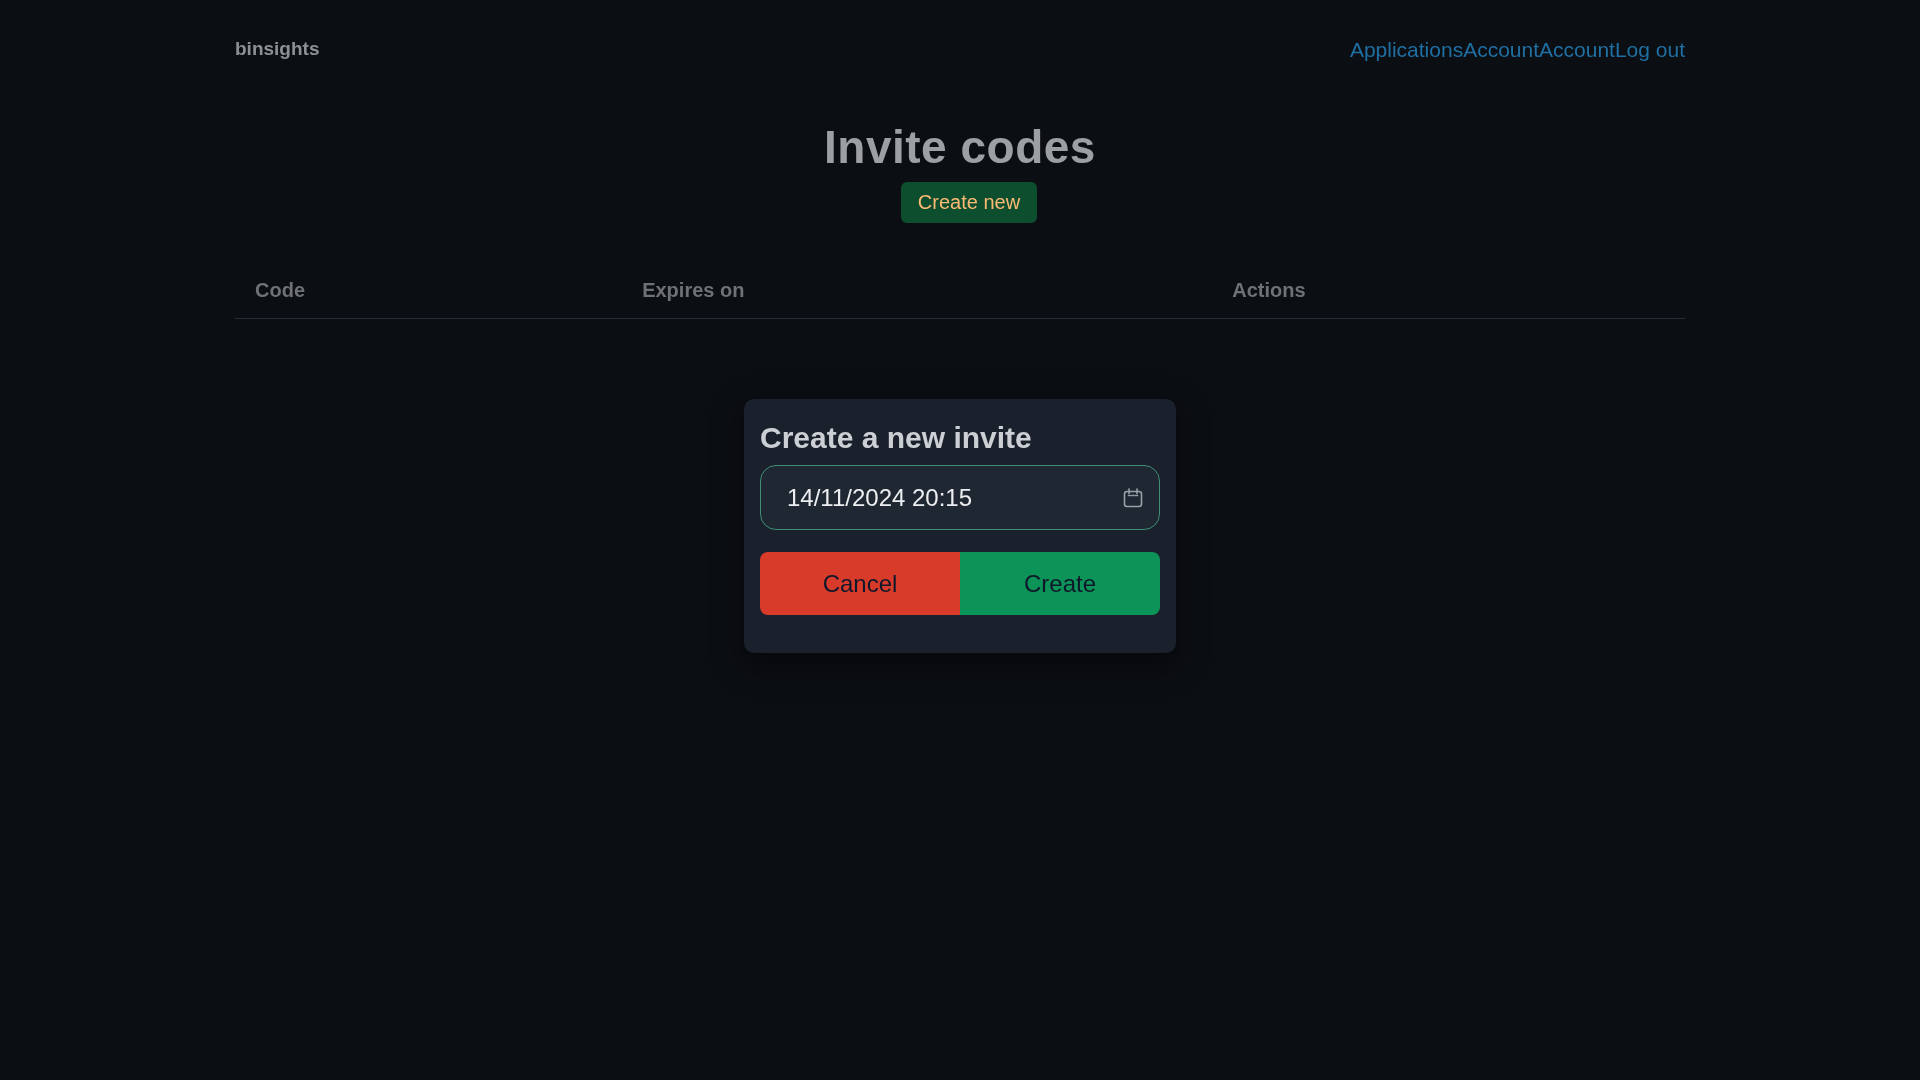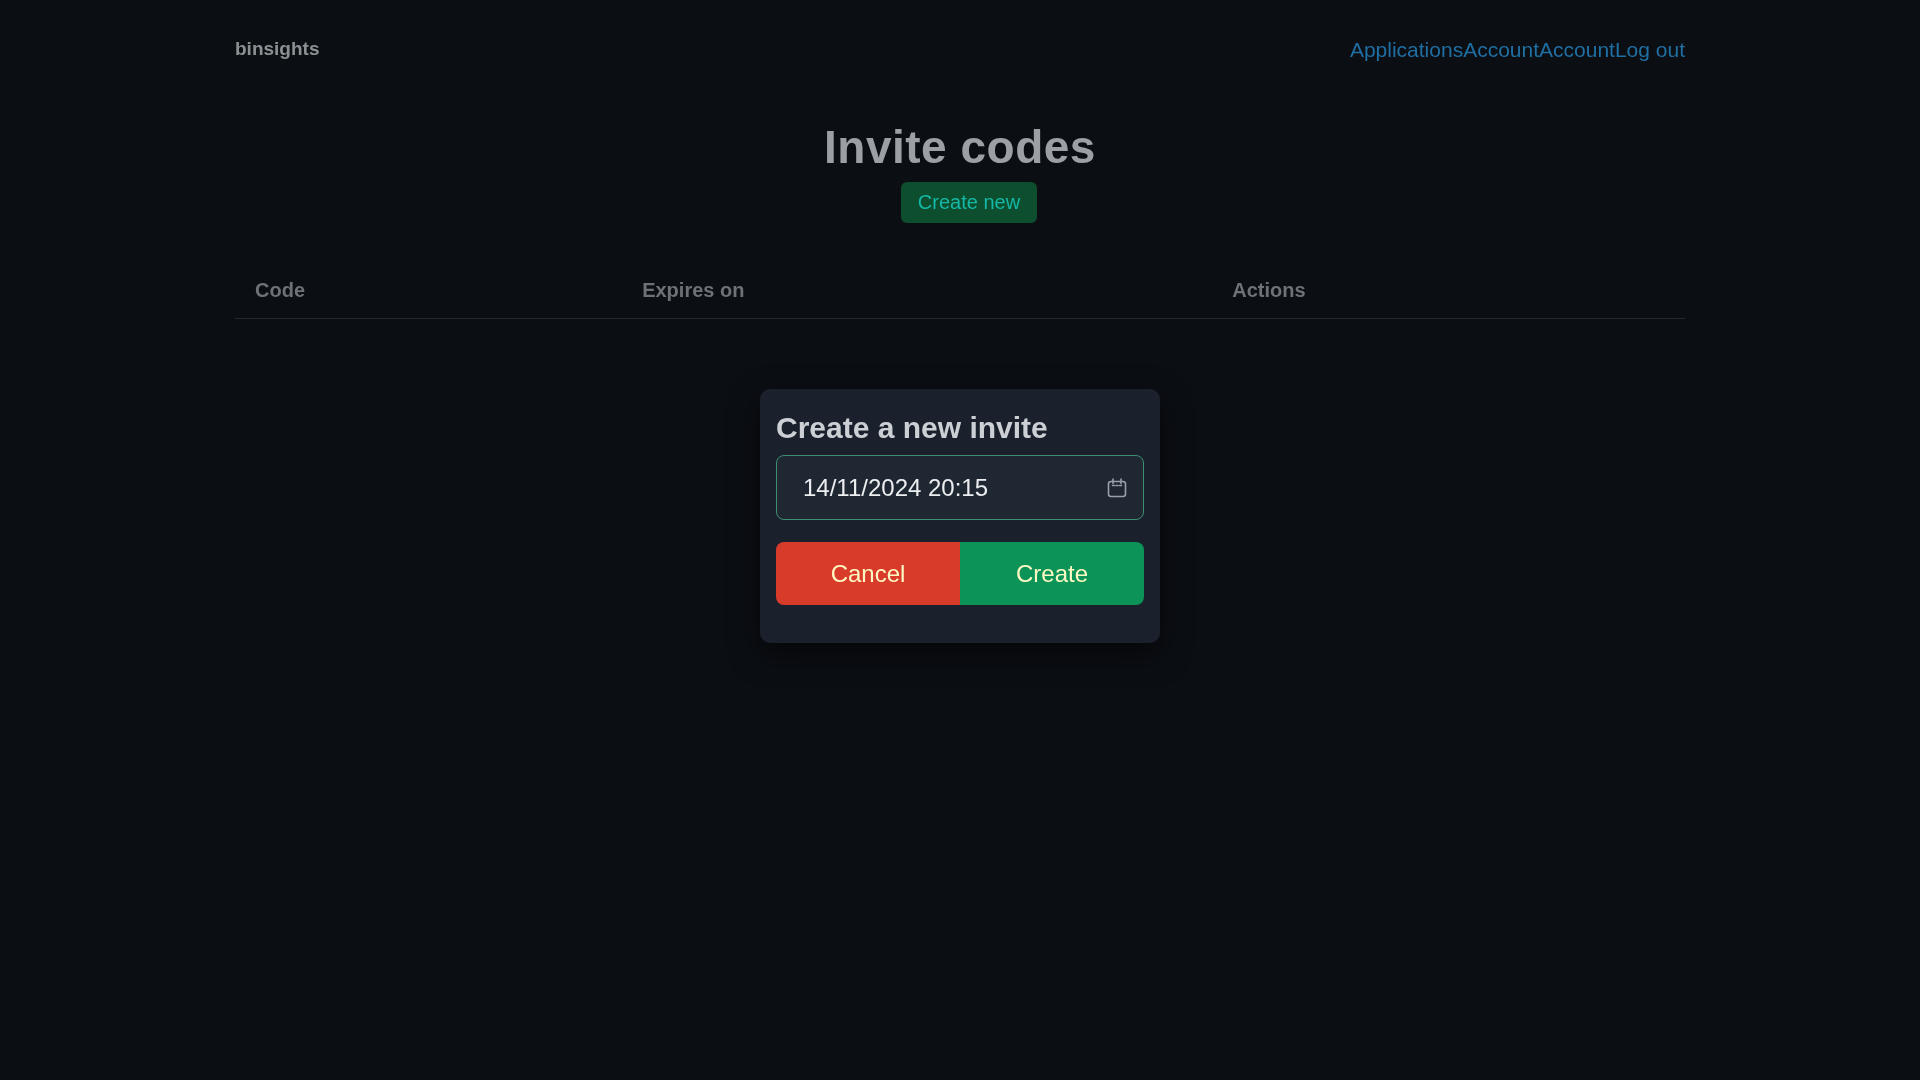--- a/index.html
+++ b/index.html
@@ -18,64 +18,64 @@
   }
   .brand { font-size: 19px; font-weight: bold; color: #8d9093; cursor: default; }
   .nav-links { display: flex; }
   .nav-link { font-size: 21px; color: #1f6fa3; text-decoration: none; cursor: pointer; }
 
   
   .title-row { display: flex; align-items: center; margin-top: 58px; flex-direction: column; }
   .page-title { font-size: 46px; font-weight: bold; color: #9c9fa3; letter-spacing: 0.5px; }
   .create-new-btn {
     margin-left: 18px; margin-top: 8px;
-    background: #0d4e2e; color: #14b8a6;
+    background: #0d4e2e; color: #fdba74;
     border: none; border-radius: 6px;
     font-size: 20px; font-family: inherit;
     padding: 9px 17px; cursor: pointer;
   }
 
   
   .invites-table { width: 100%; margin-top: 46px; border-collapse: collapse; }
   .invites-table th {
     text-align: left; font-size: 20px; font-weight: 600; color: #6e7175;
     padding: 10px 20px 16px 20px;
     border-bottom: 1px solid #262b31;
   }
   .col-code { width: 26.7%; }
   .col-expires { width: 40.7%; }
   .col-actions { width: 32.6%; }
 
   
   .modal {
-    position: fixed; top: 389px; left: 50%; transform: translateX(-50%);
-    width: 400px;
+    position: fixed; top: 399px; left: 50%; transform: translateX(-50%);
+    width: 432px;
     background: #1a212c; border-radius: 10px;
     padding: 16px 16px 38px 16px;
     box-shadow: 0 10px 30px rgba(0,0,0,0.55);
   }
   .modal-title { font-size: 30px; font-weight: bold; color: #ccd0d4; margin-top: 6px; }
   .field-label { font-size: 20px; color: #b8bcc0; margin-top: 28px; }
   .input-wrap { position: relative; margin-top: 10px; }
   .date-input {
     width: 100%; height: 65px;
     background: #1f2733;
-    border: 1px solid #3e8e74; border-radius: 8px;
+    border: 1px solid #3e8e74; border-radius: 16px;
     color: #eceef0; font-size: 24px; font-family: inherit;
     padding: 0 52px 0 26px;
     outline: none;
   }
   .calendar-icon {
     position: absolute; right: 16px; top: 50%; transform: translateY(-50%);
     width: 22px; height: 22px; cursor: pointer; display: block;
   }
   .btn-row { display: flex; margin-top: 22px; }
   .btn {
     flex: 1; height: 63px;
-    border: none; color: #fef9c3;
+    border: none; color: #0f172a;
     font-size: 24px; font-family: inherit;
     cursor: pointer;
   }
   .btn-cancel { background: #d93b2b; border-radius: 8px 0 0 8px; }
   .btn-create { background: #0c9358; border-radius: 0 8px 8px 0; }
 </style>
 </head>
 <body>
 
 <header class="container">

